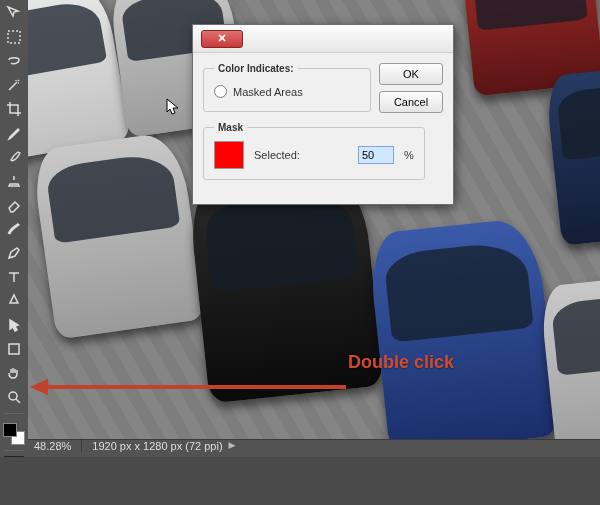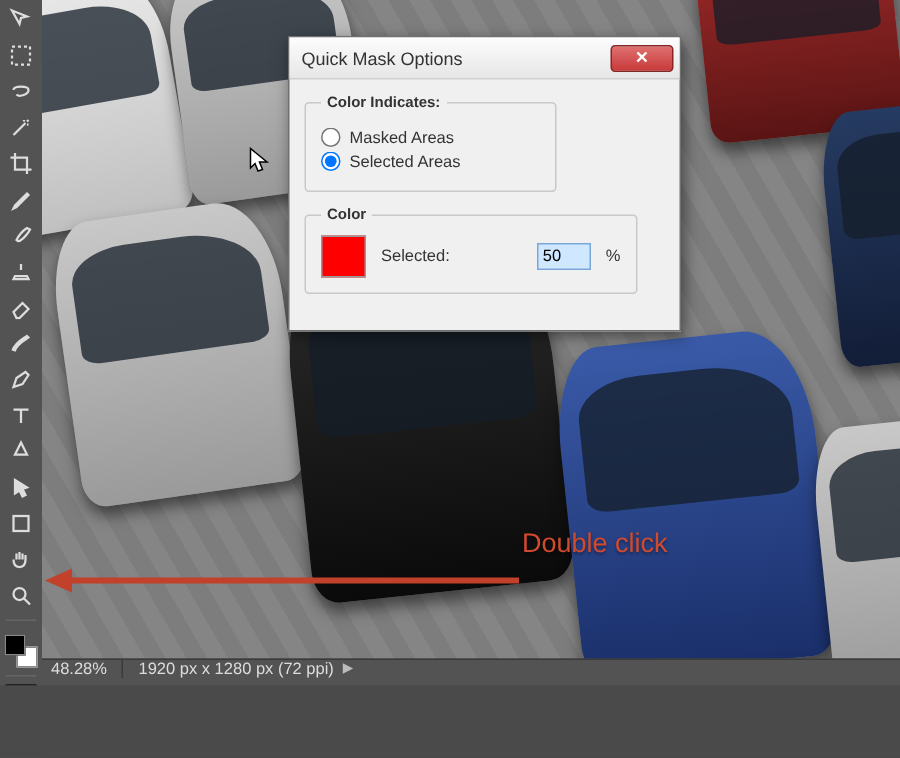--- a/index.html
+++ b/index.html
@@ -25,21 +25,21 @@
 .car.white { background: linear-gradient(#e8e8e8,#c0c0c0); }
 .car.silver { background: linear-gradient(#c8c8c8,#9a9a9a); }
 .car.black { background: linear-gradient(#2a2a2a,#0a0a0a); }
 .car.blue { background: linear-gradient(#3a5aa8,#1a2f6a); }
 .car.dblue { background: linear-gradient(#263b62,#121d37); }
 .car.red { background: linear-gradient(#a02a2a,#5a1414); }
 
 
 .arrow-line { position: absolute; height: 4px; background: #c2412a; }
 .arrow-head { position: absolute; width: 0; height: 0; border-top: 8px solid transparent; border-bottom: 8px solid transparent; border-right: 18px solid #c2412a; }
-.annotation-text { position: absolute; color: #d24a2e; font-weight: normal; font-size: 18px; text-shadow: 0 1px 2px rgba(0,0,0,.4); }
+.annotation-text { position: absolute; color: #d24a2e; font-weight: bold; font-size: 18px; text-shadow: 0 1px 2px rgba(0,0,0,.4); }
 .cursor-icon { position:absolute; width:14px; height:18px; }
 
 
 .statusbar { position: absolute; left: 28px; bottom: 48px; right: 0; height: 18px; background: #535353; color: #ddd; font-size: 11px; display: flex; align-items: flex-start; padding: 0 6px; border-top: 1px solid #3a3a3a; }
 .statusbar .sep { width: 1px; height: 12px; background: #3a3a3a; margin: 0 10px; }
 .statusbar .play { margin-left: 6px; font-size: 9px; color: #bbb; }
 .bottom-fill { position:absolute; left:0; right:0; bottom:0; height:48px; background:#4a4a4a; }
 
 
 .dialog { position: absolute; left: 192px; top: 24px; width: 262px; background: #f0f0f0; border: 1px solid #707070; box-shadow: 2px 3px 10px rgba(0,0,0,0.5); }
@@ -192,40 +192,39 @@
 <div class="statusbar">
   <span>48.28%</span>
   <span class="sep"></span>
   <span>1920 px x 1280 px (72 ppi)</span>
   <span class="play">▶</span>
 </div>
 <div class="bottom-fill"></div>
 
 <div class="dialog">
   <div class="titlebar">
-    <span class="title">Quick Mask Options</span>
     <div class="closebtn">
         <span>✕</span>
       </div>
   </div>
   <div class="dialog-body">
     <fieldset>
       <legend>Color Indicates:</legend>
       <label class="radio-row">
         <input type="radio" name="ci" style="">
         <span>Masked Areas</span>
       </label>
-      <label class="radio-row">
-        <input type="radio" name="ci" checked="" style="">
-        <span>Selected Areas</span>
-      </label>
     </fieldset>
     <fieldset>
-      <legend>Color</legend>
+      <legend>Mask</legend>
       <div class="color-row">
         <div class="color-swatch" style="background:#ff0000"></div>
         <span class="opacity-label">Selected:</span>
         <input class="opacity-input" value="50" style="">
         <span class="pct">%</span>
       </div>
     </fieldset>
+    <div class="dlg-buttons">
+      <button class="dlg-btn">OK</button>
+      <button class="dlg-btn">Cancel</button>
+    </div>
   </div>
 </div>
 
 </body></html>

